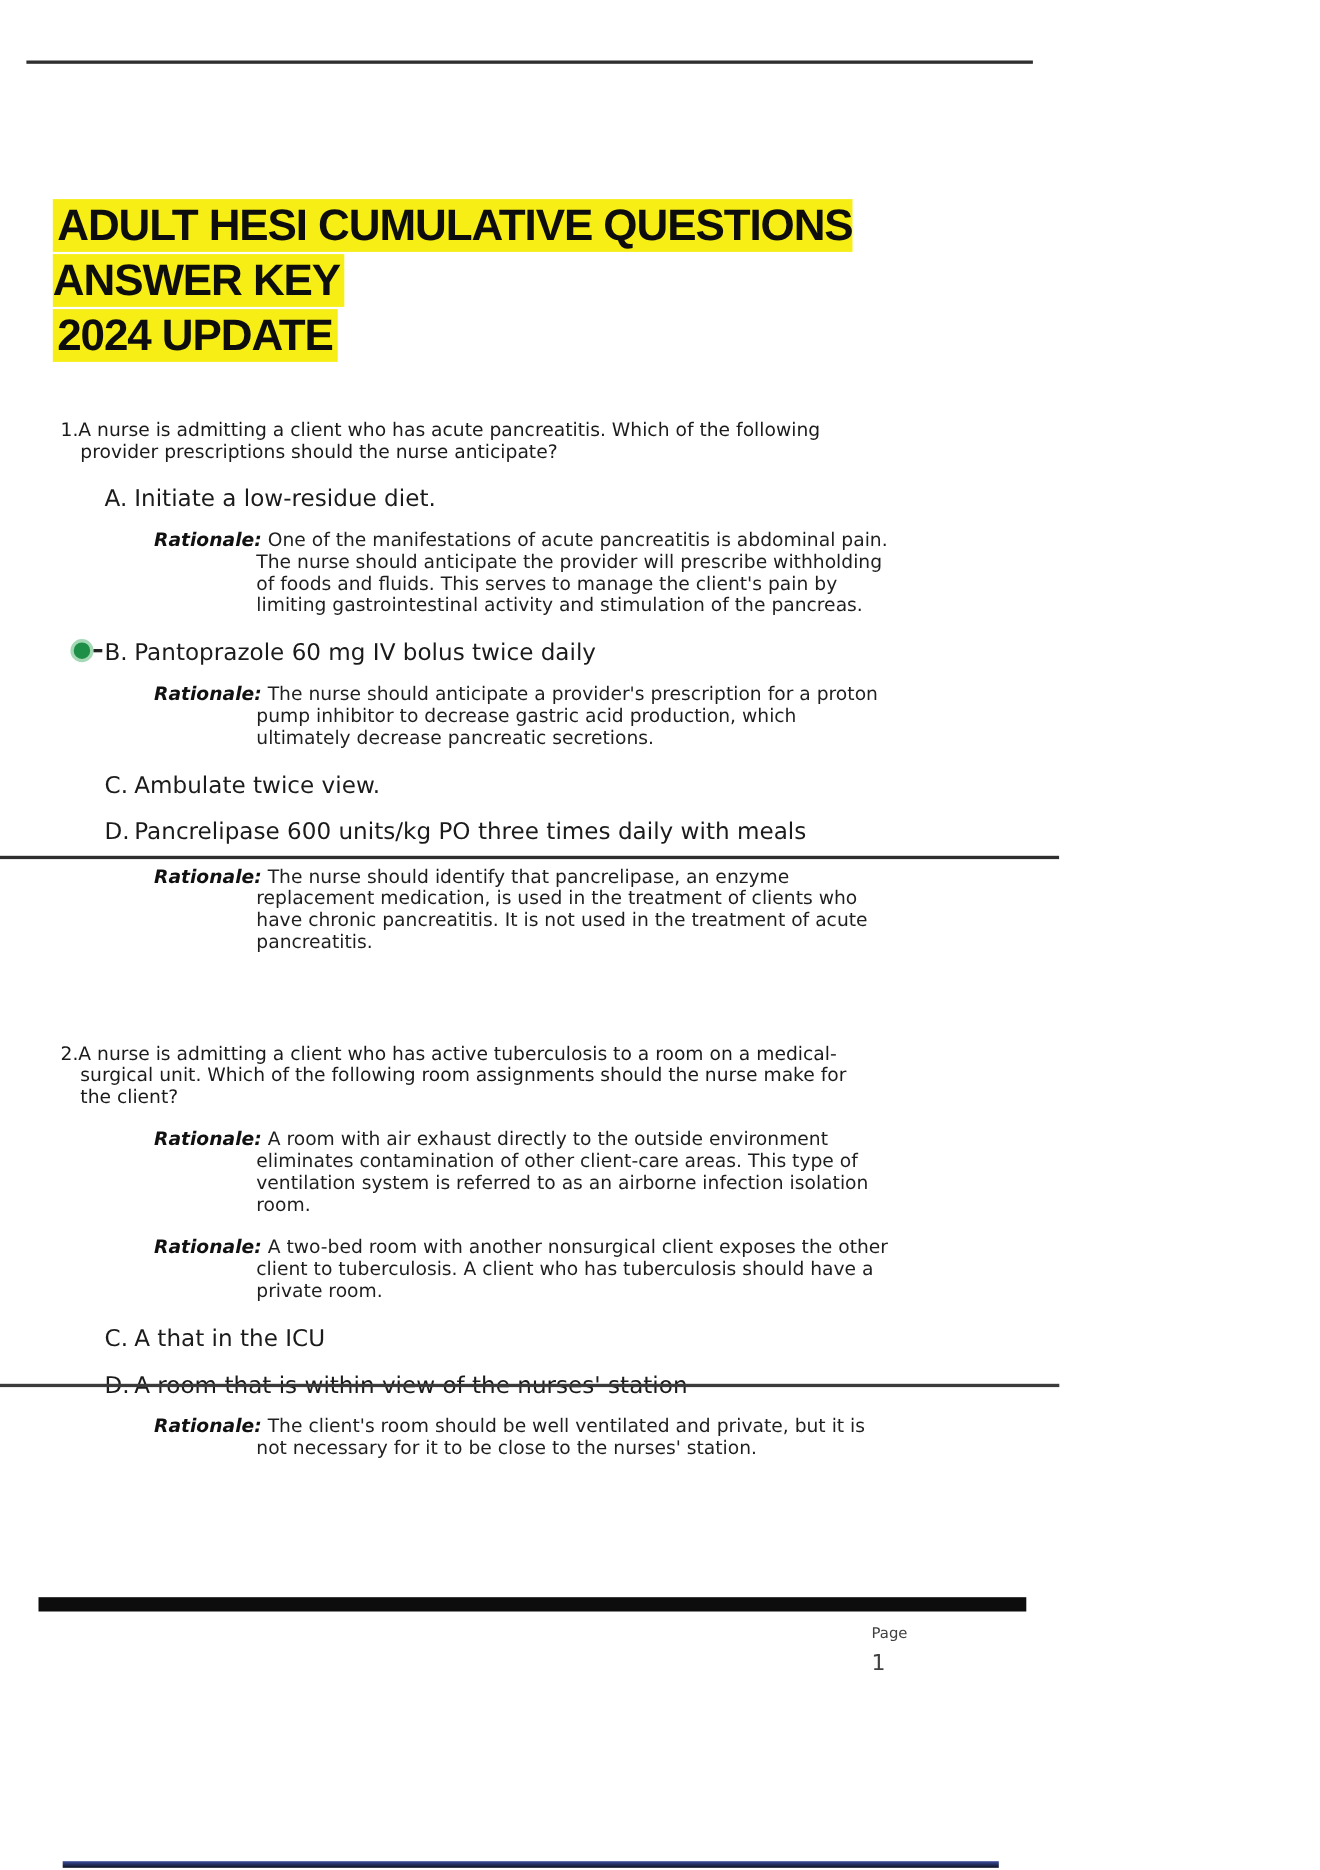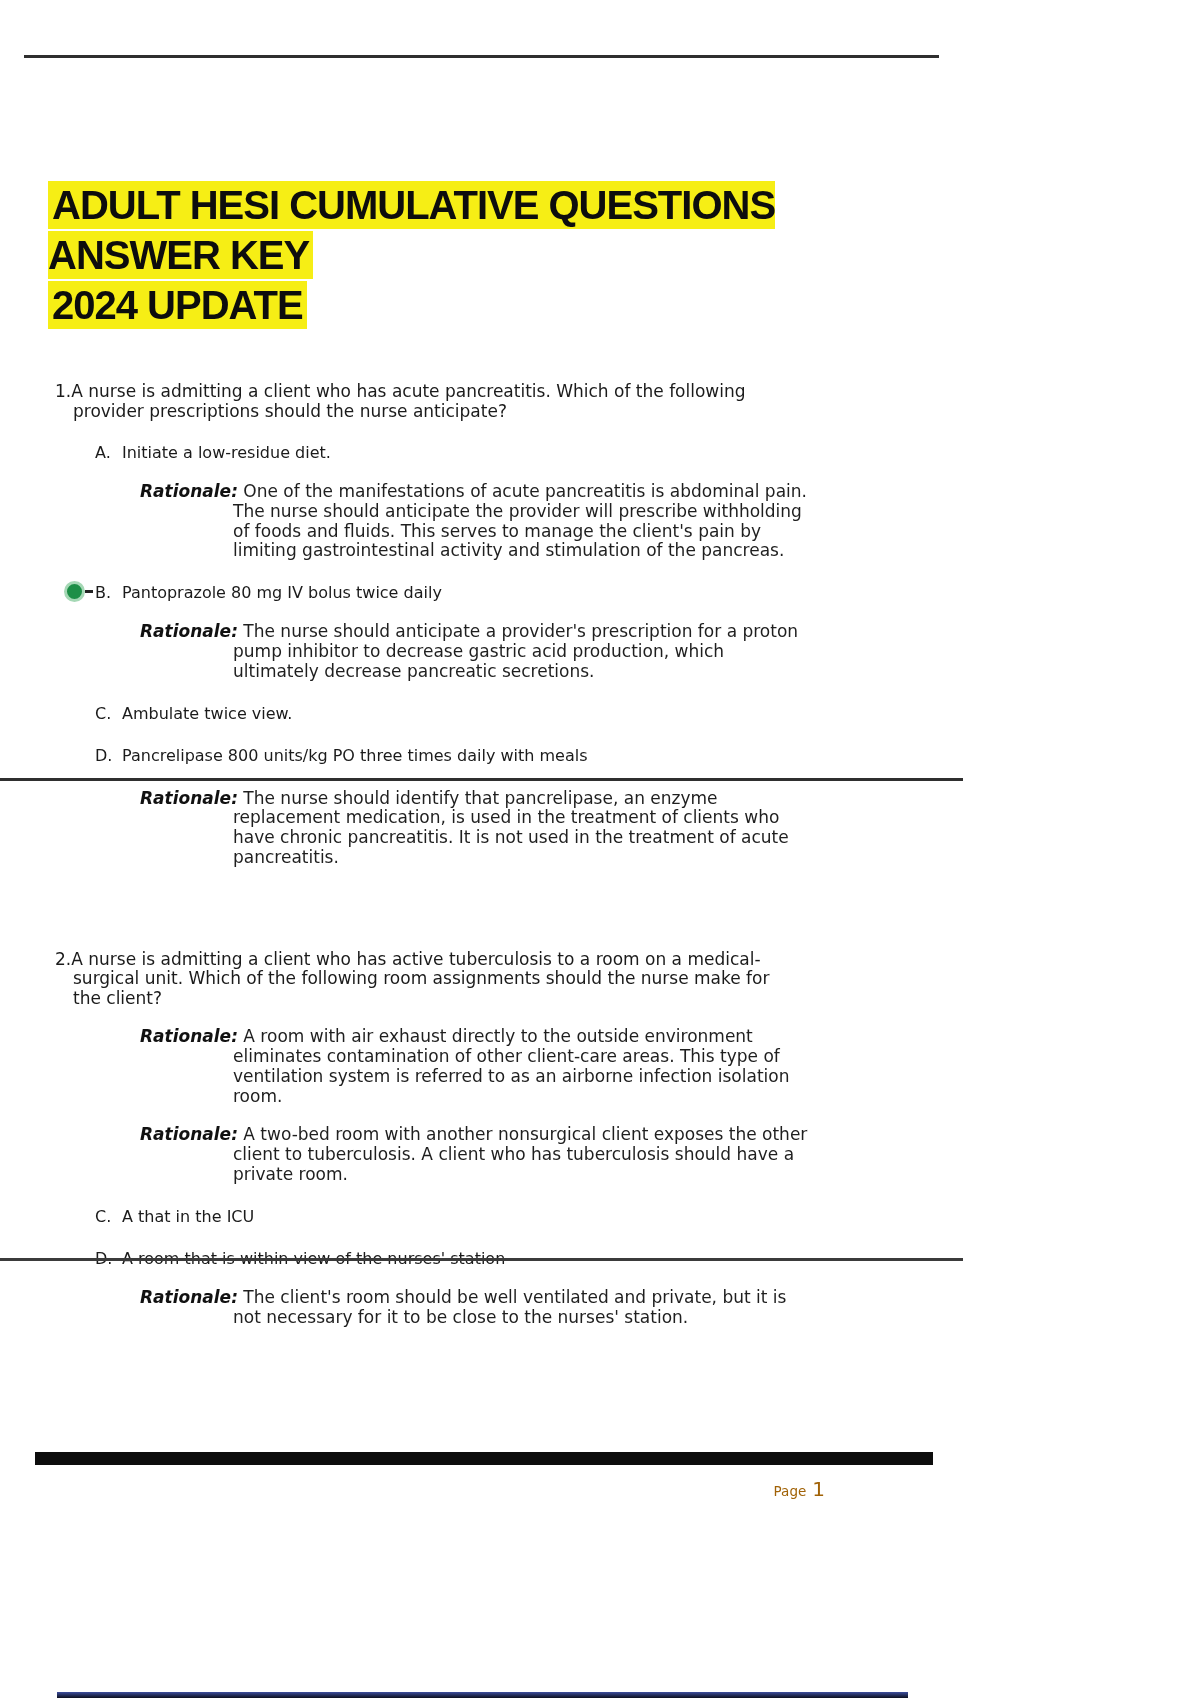--- a/index.html
+++ b/index.html
@@ -26,21 +26,21 @@
   .title .hl { background:var(--hl,#f6ee15); padding:2px 4px; }
   .question {
     margin:82px 180px 0 55px;
     padding-left:18px; text-indent:-18px;
     font-size:17px; line-height:19.5px; color:#1b1b1b;
   }
   .question:first-child { margin-top:52px; }
   .option {
     position:relative;
     margin:22px 120px 0 95px;
-    font-size:16px; line-height:20px; color:#1b1b1b;
+    font-size:21px; line-height:20px; color:#1b1b1b;
     white-space:nowrap;
   }
   .option .letter { display:inline-block; width:27px; }
   .option .marker {
     position:absolute; left:-31px; top:-2px; width:30px; height:24px;
     display:inline-block;
   }
   .option .marker .dot {
     position:absolute; left:0; top:0;
     width:15px; height:15px; border-radius:50%;
@@ -66,21 +66,22 @@
     background:var(--rule,#2f2f2f);
   }
   .full-line + .rationale { margin-top:8px; }
   .footer-bar {
     position:absolute; top:1452px; left:35px; right:30px; height:13px;
     background:var(--bar,#0d0d0d);
   }
   .page-indicator {
     position:absolute; top:1477px; right:138px;
     display:flex; align-items:baseline; gap:6px;
-    color:#a16207;
+    color:#404040;
+    flex-direction:column;
   }
   .page-indicator .plabel { font-size:13.5px; }
   .page-indicator .pnum { font-size:20px; }
   .bottom-accent {
     position:absolute; top:1692px; left:57px; right:55px; height:6px;
     background:linear-gradient(to bottom, var(--accent,#4d5fae), #0c101f);
   }
 </style>
 </head>
 <body>
@@ -92,24 +93,24 @@
       <span class="hl">ADULT HESI CUMULATIVE QUESTIONS ANSWER KEY</span><br>
       <span class="hl">2024 UPDATE</span>
     </div>
     <div>
         <div class="question"><span class="qnum">1.</span>A nurse is admitting a client who has acute pancreatitis. Which of the following provider prescriptions should the nurse anticipate?</div>
         <div class="option"><span class="letter">A.</span><span class="otext">Initiate a low-residue diet.</span></div>
         <div class="rationale"><span class="rlabel">Rationale:</span> One of the manifestations of acute pancreatitis is abdominal pain. The nurse should anticipate the provider will prescribe withholding of foods and fluids. This serves to manage the client's pain by limiting gastrointestinal activity and stimulation of the pancreas.</div>
         <div class="option"><span class="marker">
             <span class="dot"></span>
             <span class="tick"></span>
-          </span><span class="letter">B.</span><span class="otext">Pantoprazole 80 mg IV bolus twice daily</span></div>
+          </span><span class="letter">B.</span><span class="otext">Pantoprazole 60 mg IV bolus twice daily</span></div>
         <div class="rationale"><span class="rlabel">Rationale:</span> The nurse should anticipate a provider's prescription for a proton pump inhibitor to decrease gastric acid production, which ultimately decrease pancreatic secretions.</div>
         <div class="option"><span class="letter">C.</span><span class="otext">Ambulate twice view.</span></div>
-        <div class="option"><span class="letter">D.</span><span class="otext">Pancrelipase 800 units/kg PO three times daily with meals</span></div>
+        <div class="option"><span class="letter">D.</span><span class="otext">Pancrelipase 600 units/kg PO three times daily with meals</span></div>
         <div class="full-line"></div>
         <div class="rationale"><span class="rlabel">Rationale:</span> The nurse should identify that pancrelipase, an enzyme replacement medication, is used in the treatment of clients who have chronic pancreatitis. It is not used in the treatment of acute pancreatitis.</div>
         <div class="question"><span class="qnum">2.</span>A nurse is admitting a client who has active tuberculosis to a room on a medical-surgical unit. Which of the following room assignments should the nurse make for the client?</div>
         <div class="rationale"><span class="rlabel">Rationale:</span> A room with air exhaust directly to the outside environment eliminates contamination of other client-care areas. This type of ventilation system is referred to as an airborne infection isolation room.</div>
         <div class="rationale"><span class="rlabel">Rationale:</span> A two-bed room with another nonsurgical client exposes the other client to tuberculosis. A client who has tuberculosis should have a private room.</div>
         <div class="option"><span class="letter">C.</span><span class="otext">A that in the ICU</span></div>
         <div class="option struck"><span class="letter">D.</span><span class="otext">A room that is within view of the nurses' station</span><span class="strike-line"></span></div>
         <div class="rationale"><span class="rlabel">Rationale:</span> The client's room should be well ventilated and private, but it is not necessary for it to be close to the nurses' station.</div>
       </div>
   </div>

